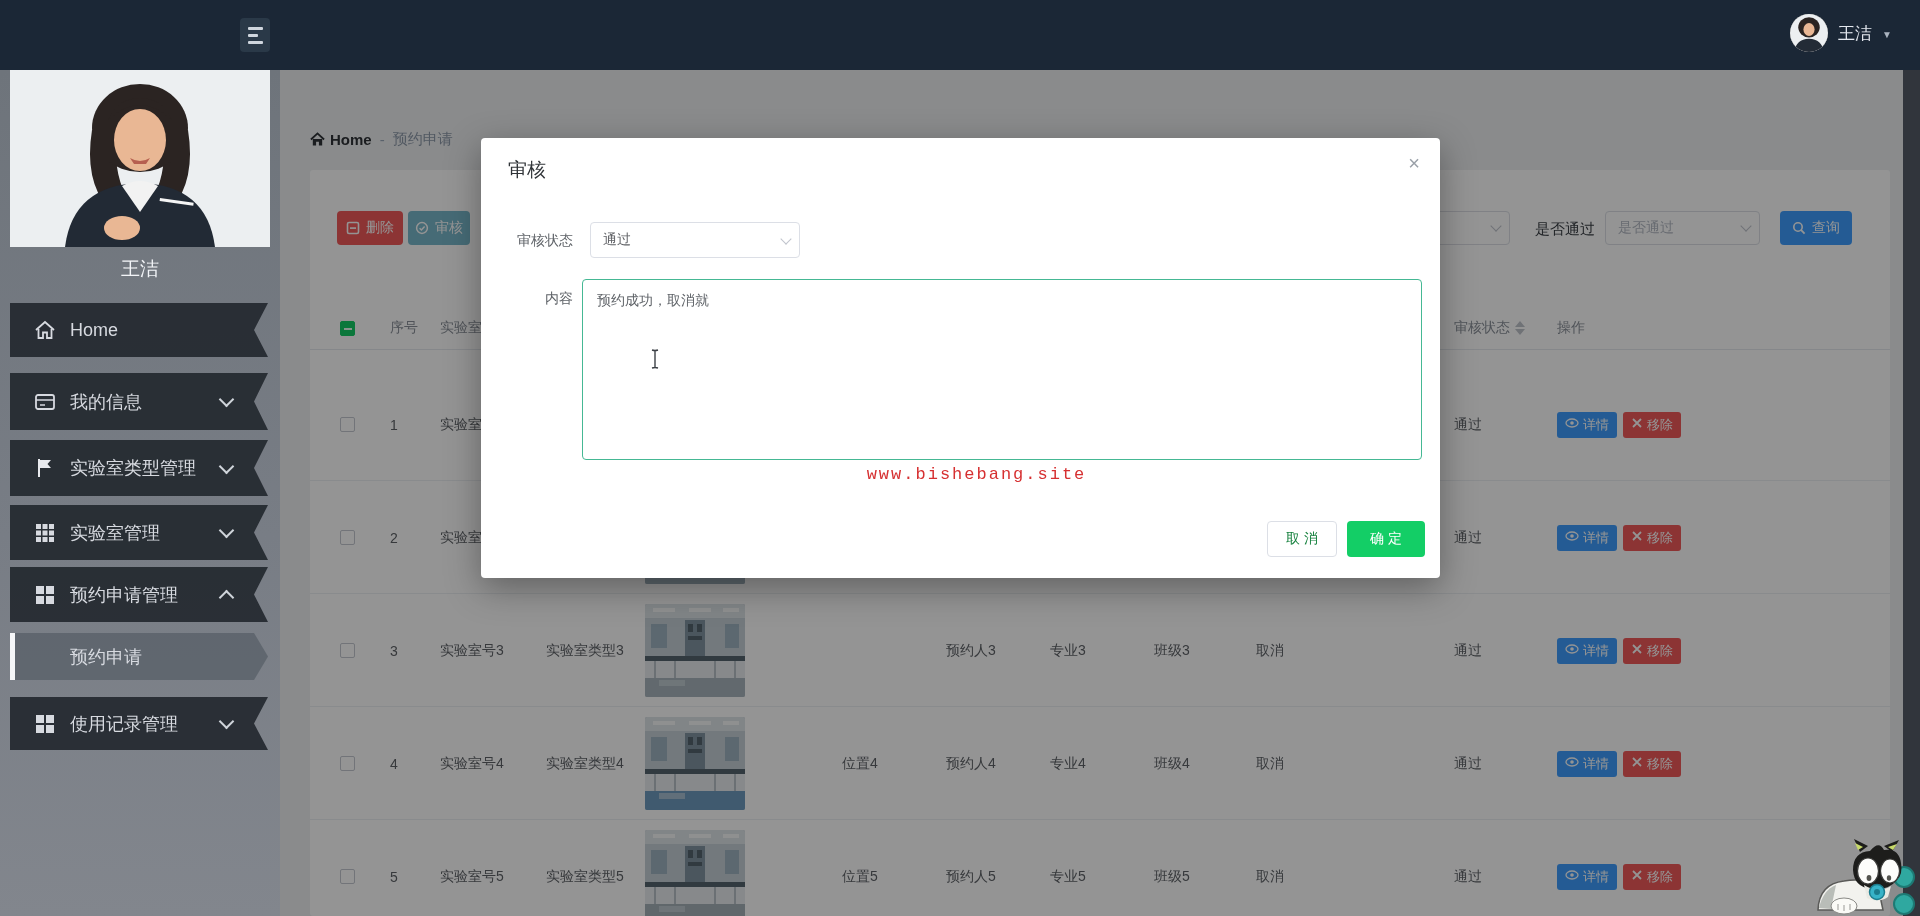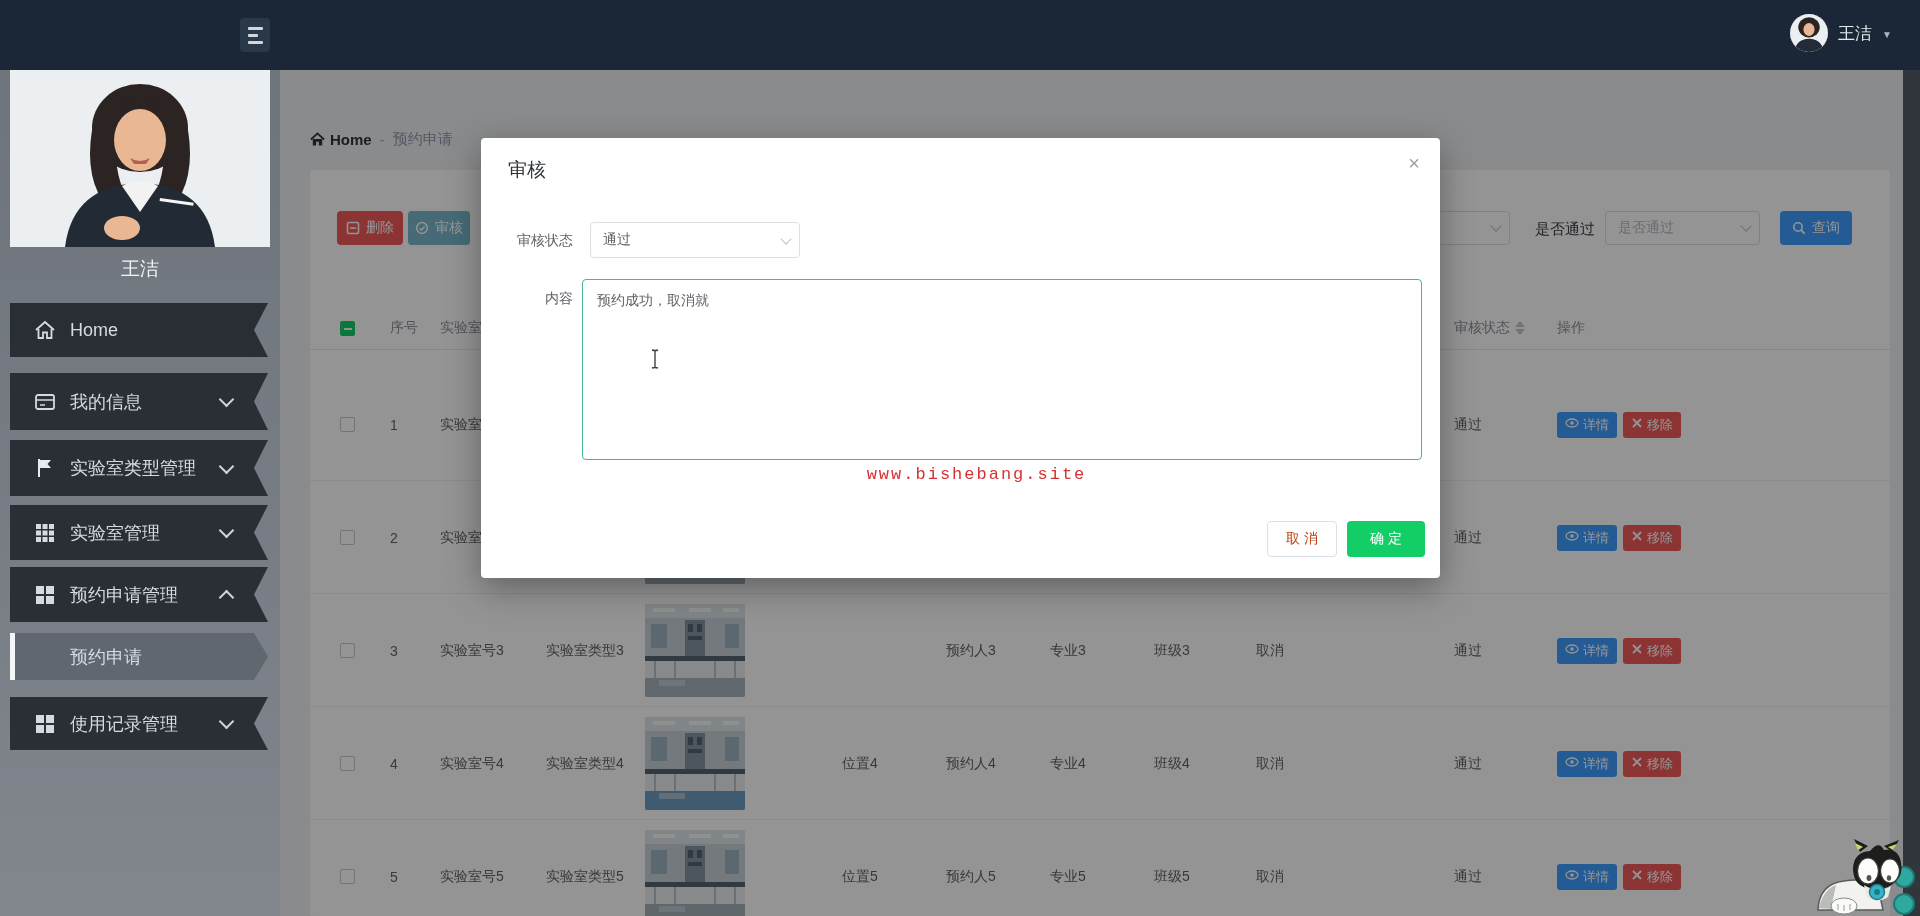--- a/index.html
+++ b/index.html
@@ -87,21 +87,21 @@
   .modal-title { position:absolute; left:27px; top:19px; font-size:19px; color:#2f3337; }
   .modal-close { position:absolute; right:20px; top:14px; font-size:20px; color:#9aa0a8; cursor:pointer; }
   .form-label { position:absolute; width:72px; text-align:right; font-size:14px; color:#5f6368; }
   .modal-select { left:109px; top:84px; width:210px; position:absolute; }
   .modal-textarea { position:absolute; left:101px; top:141px; width:840px; height:181px; border:1px solid #45b894;
     border-radius:4px; font-size:14px; color:#5f6368; padding:10px 14px; line-height:1.5; }
   .ibeam { position:absolute; left:168px; top:210px; width:12px; height:22px; z-index:5; }
   .watermark { position:absolute; left:0; top:327px; width:100%; text-align:center;
     font-family:"Liberation Mono","DejaVu Sans Mono",monospace; font-size:17px; letter-spacing:2px; color:#d63031;margin-left:16px; }
   .btn-cancel { position:absolute; left:786px; top:383px; width:70px; height:36px; background:#fff;
-    border:1px solid #dcdfe6; color:#c2410c; }
+    border:1px solid #dcdfe6; color:#15803d; }
   .btn-confirm { position:absolute; left:866px; top:383px; width:78px; height:36px; background:#13ce66; }
 </style>
 </head>
 <body>
 
 <div class="app">
 
   <div class="top-header">
     <div class="hamburger">
       <div class="bar b1"></div>

